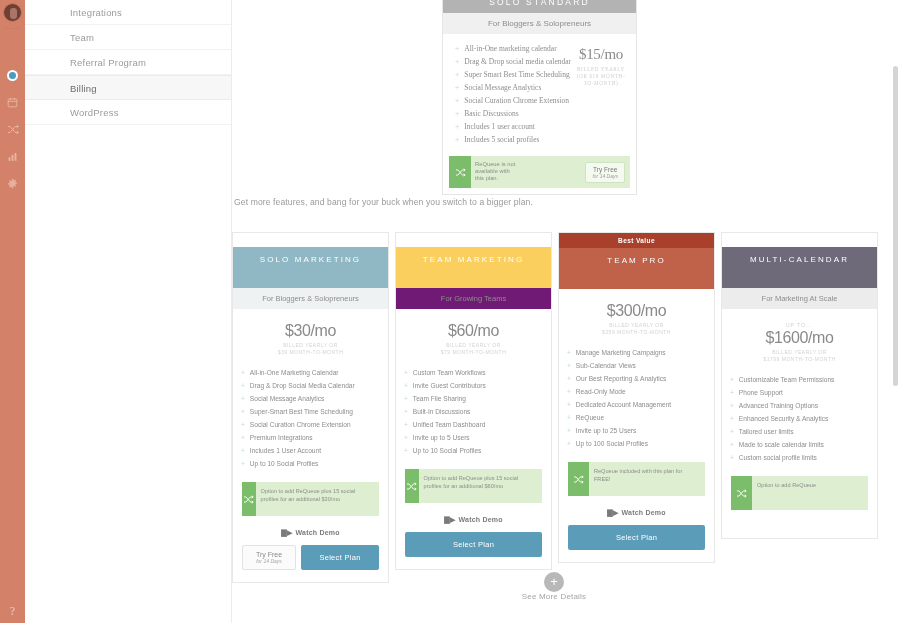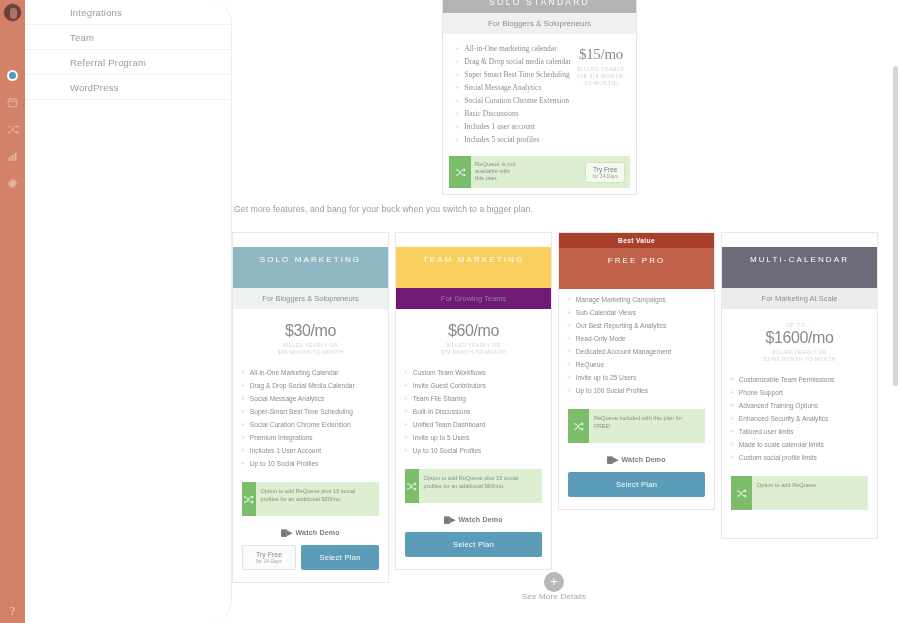--- a/index.html
+++ b/index.html
@@ -52,21 +52,20 @@
     font-family: "Liberation Serif", serif;
   }
 
   
   .subnav {
     width: 207px; flex: 0 0 207px;
     background: #ffffff;
     border-right: 1px solid #ececec;
     padding-top: 0;
     position: relative;
-    border-radius: 23px;
   }
   .subnav-item {
     height: 25px;
     line-height: 25px;
     padding-left: 45px;
     font-size: 9.5px;
     color: #9b9b9b;
     letter-spacing: .2px;
     white-space: nowrap;
     border-bottom: 1px solid #f2f2f2;
@@ -123,21 +122,21 @@
   .tc-rq-txt { flex: 1 1 auto; font-size: 5.8px; color: #8d8d8d; padding: 5px 4px; line-height: 7px; }
   .tc-rq-btn {
     align-self: center; margin-right: 5px;
     background: #f4faef; border: 1px solid #cfe3c3; border-radius: 2px;
     padding: 3px 6px; text-align: center; color: #7a7a7a;
   }
   .tc-rq-btn .b1 { font-size: 6.5px; }
   .tc-rq-btn .b2 { font-size: 5px; font-style: italic; color: #a0a0a0; }
 
   .tagline {
-    position: absolute; left: 2px; top: 204px;
+    position: absolute; left: 2px; top: 197px;
     font-size: 8.6px; color: #9a9a9a; letter-spacing: .1px;
   }
 
   
   .plans {
     position: absolute; left: 0; top: 232px;
     display: flex; gap: 0;
   }
   .plan {
     width: 157px;
@@ -257,20 +256,21 @@
         </svg>
       </div>
     </div>
     <div class="rail-help">?</div>
   </div>
 
   <div class="subnav">
     <div class="subnav-item">Integrations</div>
     <div class="subnav-item">Team</div>
     <div class="subnav-item">Referral Program</div>
+    <div class="subnav-item active">Billing</div>
     <div class="subnav-item">WordPress</div>
   </div>
 
   <div class="main">
 
     <div class="top-card">
       <div class="tc-head">SOLO STANDARD</div>
       <div class="tc-sub">For Bloggers &amp; Solopreneurs</div>
       <div class="tc-body">
         <div class="tc-feats">
@@ -395,21 +395,28 @@
         <div class="watch">
           <span class="cam">▇▶</span><span>Watch Demo</span>
         </div>
         <div class="btn-row">
           <div class="btn-primary">Select Plan</div>
         </div>
       </div>
 
       <div class="plan">
         <div class="ribbon" style="background:#a9402c">Best Value</div>
-        <div class="plan-head" style="background:#c0614a">FREE PRO</div>
+        <div class="plan-head" style="background:#c0614a">TEAM PRO</div>
+        <div class="plan-price-wrap">
+          <div class="plan-price">$300/mo</div>
+          <div class="plan-pnote">
+            <div>BILLED YEARLY OR</div>
+            <div>$359 MONTH-TO-MONTH</div>
+          </div>
+        </div>
         <div class="feats">
           <div class="feat"><span class="p">+</span><span>Manage Marketing Campaigns</span></div>
           <div class="feat"><span class="p">+</span><span>Sub-Calendar Views</span></div>
           <div class="feat"><span class="p">+</span><span>Our Best Reporting &amp; Analytics</span></div>
           <div class="feat"><span class="p">+</span><span>Read-Only Mode</span></div>
           <div class="feat"><span class="p">+</span><span>Dedicated Account Management</span></div>
           <div class="feat"><span class="p">+</span><span>ReQueue</span></div>
           <div class="feat"><span class="p">+</span><span>Invite up to 25 Users</span></div>
           <div class="feat"><span class="p">+</span><span>Up to 100 Social Profiles</span></div>
         </div>

